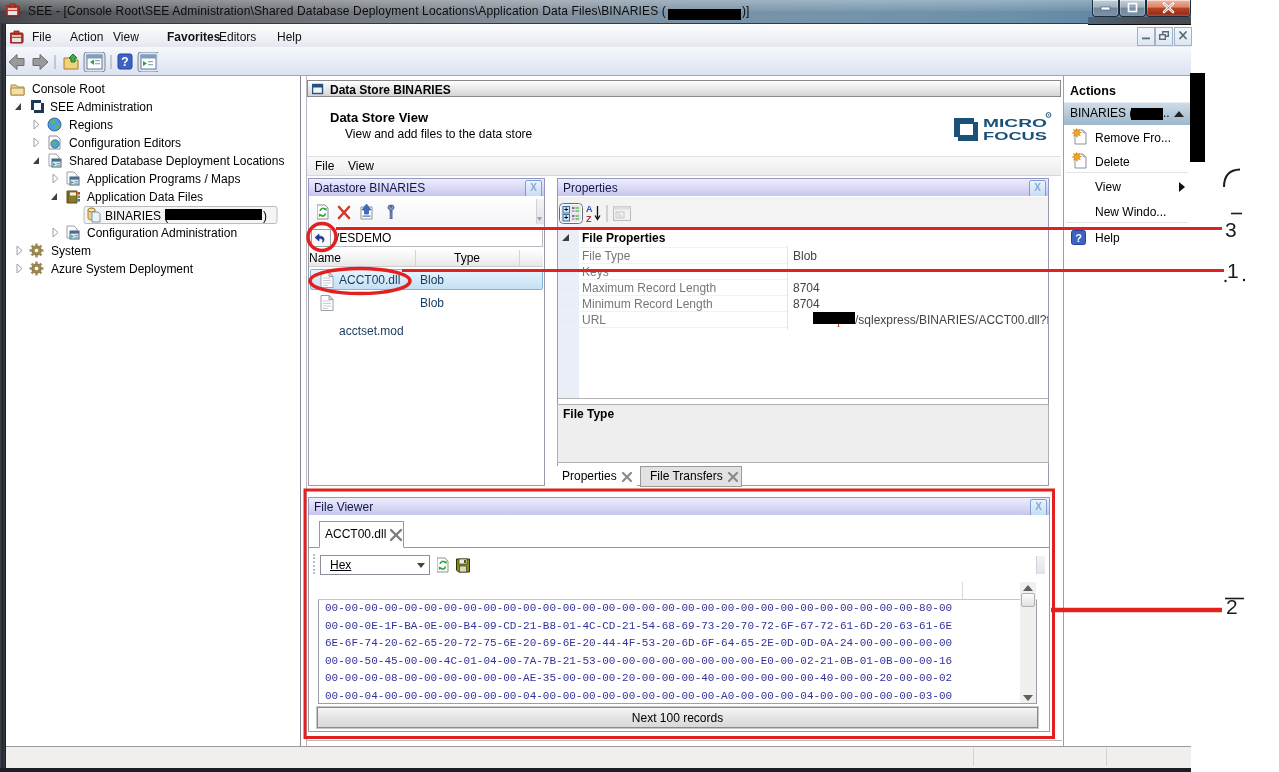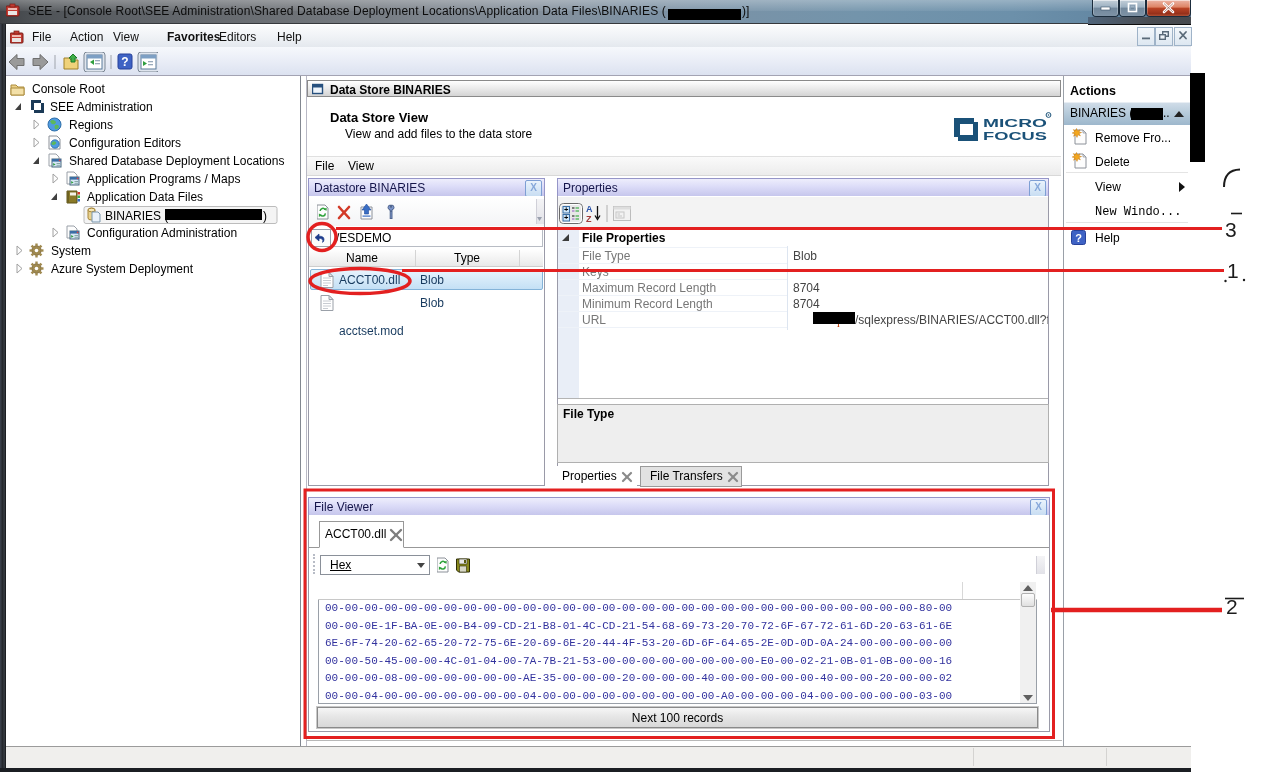--- a/index.html
+++ b/index.html
@@ -292,21 +292,21 @@
  <div class="a" style="left:311px;top:229px;width:232px;height:18px;background:#fff;border:1px solid #b8bcc4;box-sizing:border-box;"></div>
  <div class="a" style="left:311px;top:229px;width:20px;height:18px;background:#fbfbfb;border:1px solid #9aa0aa;box-sizing:border-box;"></div>
  <svg class="a" style="left:314px;top:233px" width="14" height="10">
       <path d="M5 1 L5 3.2 Q10 3 10 6.5 Q10 8.6 8.6 9.4 Q9.6 7 7.6 5.8 Q6.6 5.2 5 5.4 L5 8 L1 4.5 Z" fill="#1e3c8c" stroke="#1e3c8c" stroke-width=".7"></path>
     </svg>
  <div class="a" style="left:336px;top:231px;">/ESDEMO</div>
 
  <div class="a" style="left:309px;top:249px;width:234px;height:18px;background:linear-gradient(#ffffff,#f2f2f2 60%,#e8e8e8);border-bottom:1px solid #cdcdcd;box-sizing:border-box;"></div>
  <div class="a" style="left:415px;top:250px;width:1px;height:16px;background:#d4d4d4;"></div>
  <div class="a" style="left:519px;top:250px;width:1px;height:16px;background:#d4d4d4;"></div>
- <div class="a" style="left:309px;top:251px;width:106px;text-align:center;">Name</div>
+ <div class="a" style="left:309px;top:251px;width:106px;">Name</div>
  <div class="a" style="left:415px;top:251px;width:104px;text-align:center;">Type</div>
  <div class="a" style="left:310px;top:269px;width:233px;height:21px;background:linear-gradient(#e8f4fd,#c4e0f5);border:1px solid #84b3d8;border-radius:2px;box-sizing:border-box;"></div>
  <svg class="a" style="left:320px;top:272px" width="14" height="16">
       <path d="M1 0.5 L9 0.5 L13 4.5 L13 15.5 L1 15.5 Z" fill="#fff" stroke="#9aa0a8"></path>
       <path d="M9 0.5 L9 4.5 L13 4.5 Z" fill="#e4e8ec" stroke="#9aa0a8"></path>
       <g stroke="#c8ccd2">
         <line x1="3" y1="6" x2="11" y2="6"></line>
         <line x1="3" y1="8.5" x2="11" y2="8.5"></line>
         <line x1="3" y1="11" x2="11" y2="11"></line>
         <line x1="3" y1="13.5" x2="8" y2="13.5"></line>
@@ -487,21 +487,21 @@
       <path d="M3 2 L11 2 L14 5 L14 16 L3 16 Z" fill="#fdfdfd" stroke="#8c9199"></path>
       <path d="M11 2 L11 5 L14 5 Z" fill="#e4e8ec" stroke="#8c9199" stroke-width=".7"></path>
       <path d="M4.5 0.5 L5.6 3 L8 1.8 L7 4.2 L9.5 4.5 L7 5.6 L8.4 7.8 L5.8 6.8 L5 9.4 L4 6.9 L1.6 8.2 L2.8 5.7 L0.2 5 L2.7 3.9 L1.4 1.6 L3.8 2.6 Z" fill="#f4a71d" stroke="#c87808" stroke-width=".5"></path>
     </svg>
  <div class="a" style="left:1095px;top:155px;">Delete</div>
  <div class="a" style="left:1066px;top:172px;width:122px;height:1px;background:#e4e4e4;"></div>
  <div class="a" style="left:1095px;top:180px;">View</div>
  <svg class="a" style="left:1178px;top:181px" width="8" height="12">
       <path d="M1 1 L7 6 L1 11 Z" fill="#111"></path>
     </svg>
- <div class="a" style="left:1095px;top:205px;font-family:Liberation Mono, monospace;">New Windo...</div>
+ <div class="a" style="left:1095px;top:205px;">New Windo...</div>
  <div class="a" style="left:1066px;top:222px;width:122px;height:1px;background:#e4e4e4;"></div>
  <svg class="a" style="left:1071px;top:230px" width="15" height="15">
       <rect x="0.5" y="0.5" width="14" height="14" rx="2" fill="#3e62c4" stroke="#27419a"></rect>
       <text x="7.5" y="11.5" font-size="11" font-weight="bold" fill="#fff" text-anchor="middle" font-family="Liberation Sans">?</text>
     </svg>
  <div class="a" style="left:1095px;top:231px;">Help</div>
  <div class="a" style="left:306px;top:740px;width:756px;height:1px;background:#b8b8b8;"></div>
  <div class="a statusbar"></div>
  <div class="a" style="left:973px;top:748px;width:1px;height:18px;background:#d4d3d1;"></div>
  <div class="a" style="left:1106px;top:748px;width:1px;height:18px;background:#d4d3d1;"></div>

